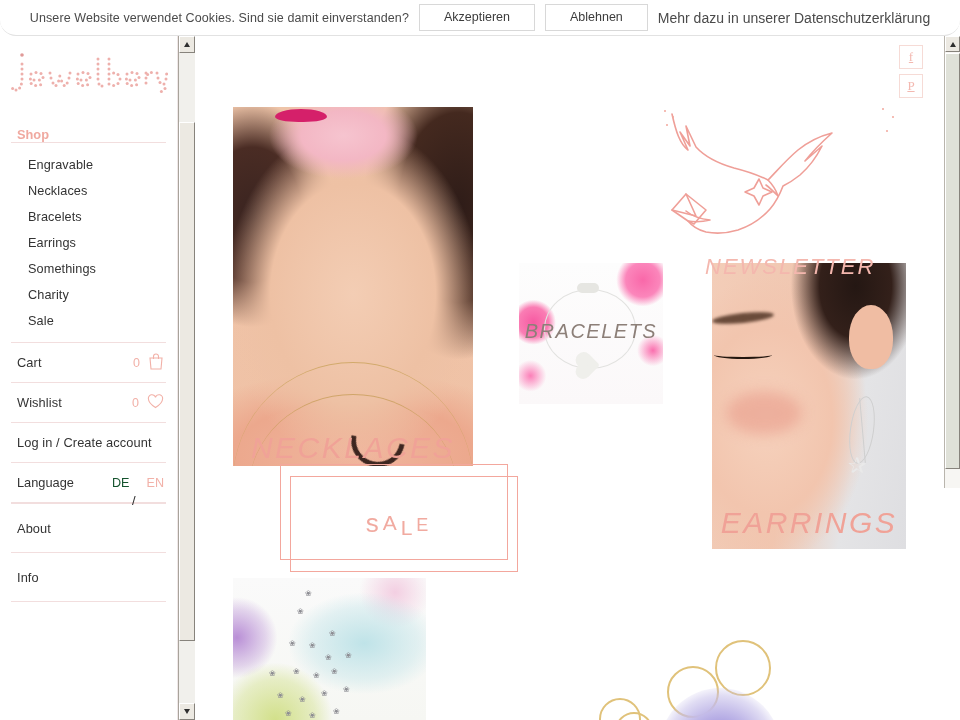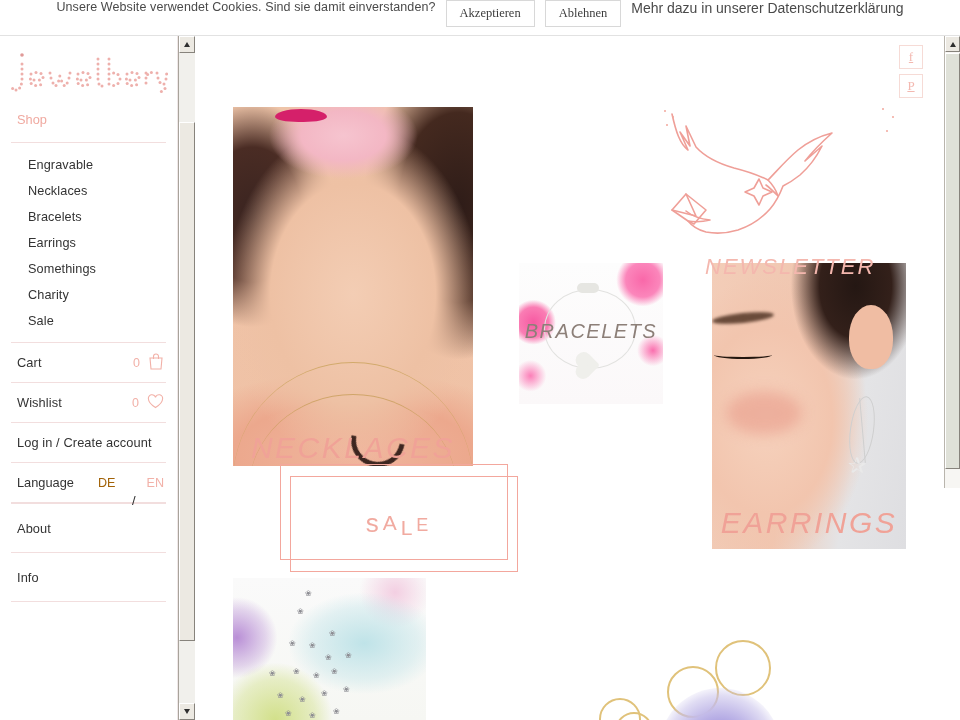--- a/index.html
+++ b/index.html
@@ -3,61 +3,61 @@
 <meta charset="utf-8">
 <style>
   * { box-sizing: border-box; margin:0; padding:0; }
   html,body { width:960px; height:720px; overflow:hidden; background:#fff;
     font-family:"Liberation Sans", sans-serif; }
 
   
   #cookiebar{
     position:absolute; left:0; top:0; width:960px; height:36px;
     background:#ffffff; border-bottom:1px solid #e2e2e2;
-    display:flex; align-items:flex-start; justify-content:center; gap:10px;
-    font-size:12.5px; color:#4a4a4a;
+    display:flex; align-items:center; justify-content:center; gap:10px;
+    font-size:12.5px; color:#4a4a4a;border-radius:16px;
   }
   #cookiebar .ctext{ letter-spacing:.1px; }
   #cookiebar button{
-    font-family:Liberation Serif, serif;
+    font-family:Liberation Sans, sans-serif;
     font-size:12.5px; color:#3c3c3c; background:#fff;
-    border:1px solid #d8d8d8; padding:6px 13px; cursor:pointer; line-height:1;
+    border:1px solid #d8d8d8; padding:6px 24px; cursor:pointer; line-height:1;
   }
   #cookiebar .clink{ color:#4a4a4a; text-decoration:none; font-size:14px; }
 
   
   #page{ position:absolute; left:0; top:36px; width:960px; height:684px; background:#fff; }
 
   
   #sidebar{
     position:absolute; left:0; top:0; width:178px; height:684px;
     background:#fff; border-right:1px solid #efe7e7; overflow:hidden;
   }
   #logo{ position:relative; height:76px; }
   #logo svg{ position:absolute; left:10px; top:14px; }
-  .shoprow{ height:30px; display:flex; align-items:flex-start; }
+  .shoprow{ height:30px; display:flex; align-items:flex-end;font-weight:bold; }
   .shoprow a{ color:#f0a9a0; font-size:12.8px; text-decoration:none; padding-left:17px; }
 
   .rule{ height:1px; background:#f2dede; margin:0 11px; }
 
   .catlist{ padding:9px 0 8px 0; }
   .catlist a{ display:block; height:26px; line-height:26px; padding-left:28px;
     color:#333; font-size:12.7px; text-decoration:none; letter-spacing:.1px; }
 
   .bigrow{ height:39px; display:flex; align-items:center; padding:0 13px 0 17px;
     color:#333; font-size:12.8px; text-decoration:none; letter-spacing:.1px; }
   .bigrow .spacer{ flex:1; }
   .cnt{ color:#f2b1a8; font-size:12.5px; margin-right:8px; }
   .tall{ height:48px; }
 
   .langrow{ height:39px; display:flex; align-items:center; padding:0 13px 0 17px;
     font-size:12.8px; color:#333; position:relative; }
   .langrow .spacer{ flex:1; }
   .lang{ text-decoration:none; font-size:12.6px; }
-  .lang.de{ color:#a16207; margin-right:31px; }
+  .lang.de{ color:#14532d; margin-right:17px; }
   .lang.en{ color:#f2b1a8; }
   .slash{ position:absolute; left:132px; top:30px; color:#2b2b2b; font-size:13px; }
 
   
   #sbscroll{ position:absolute; left:178px; top:0; width:17px; height:684px;
     background:#f1f0ec; border-left:1px solid #a8a39b; }
   .sbbtn{ position:absolute; left:0; width:16px; height:17px; background:#ece9e2;
     border:1px solid #fff; border-right-color:#87837c; border-bottom-color:#87837c;
     display:flex; align-items:center; justify-content:center; }
   .sbbtn.up{ top:0; } .sbbtn.dn{ bottom:0; }

